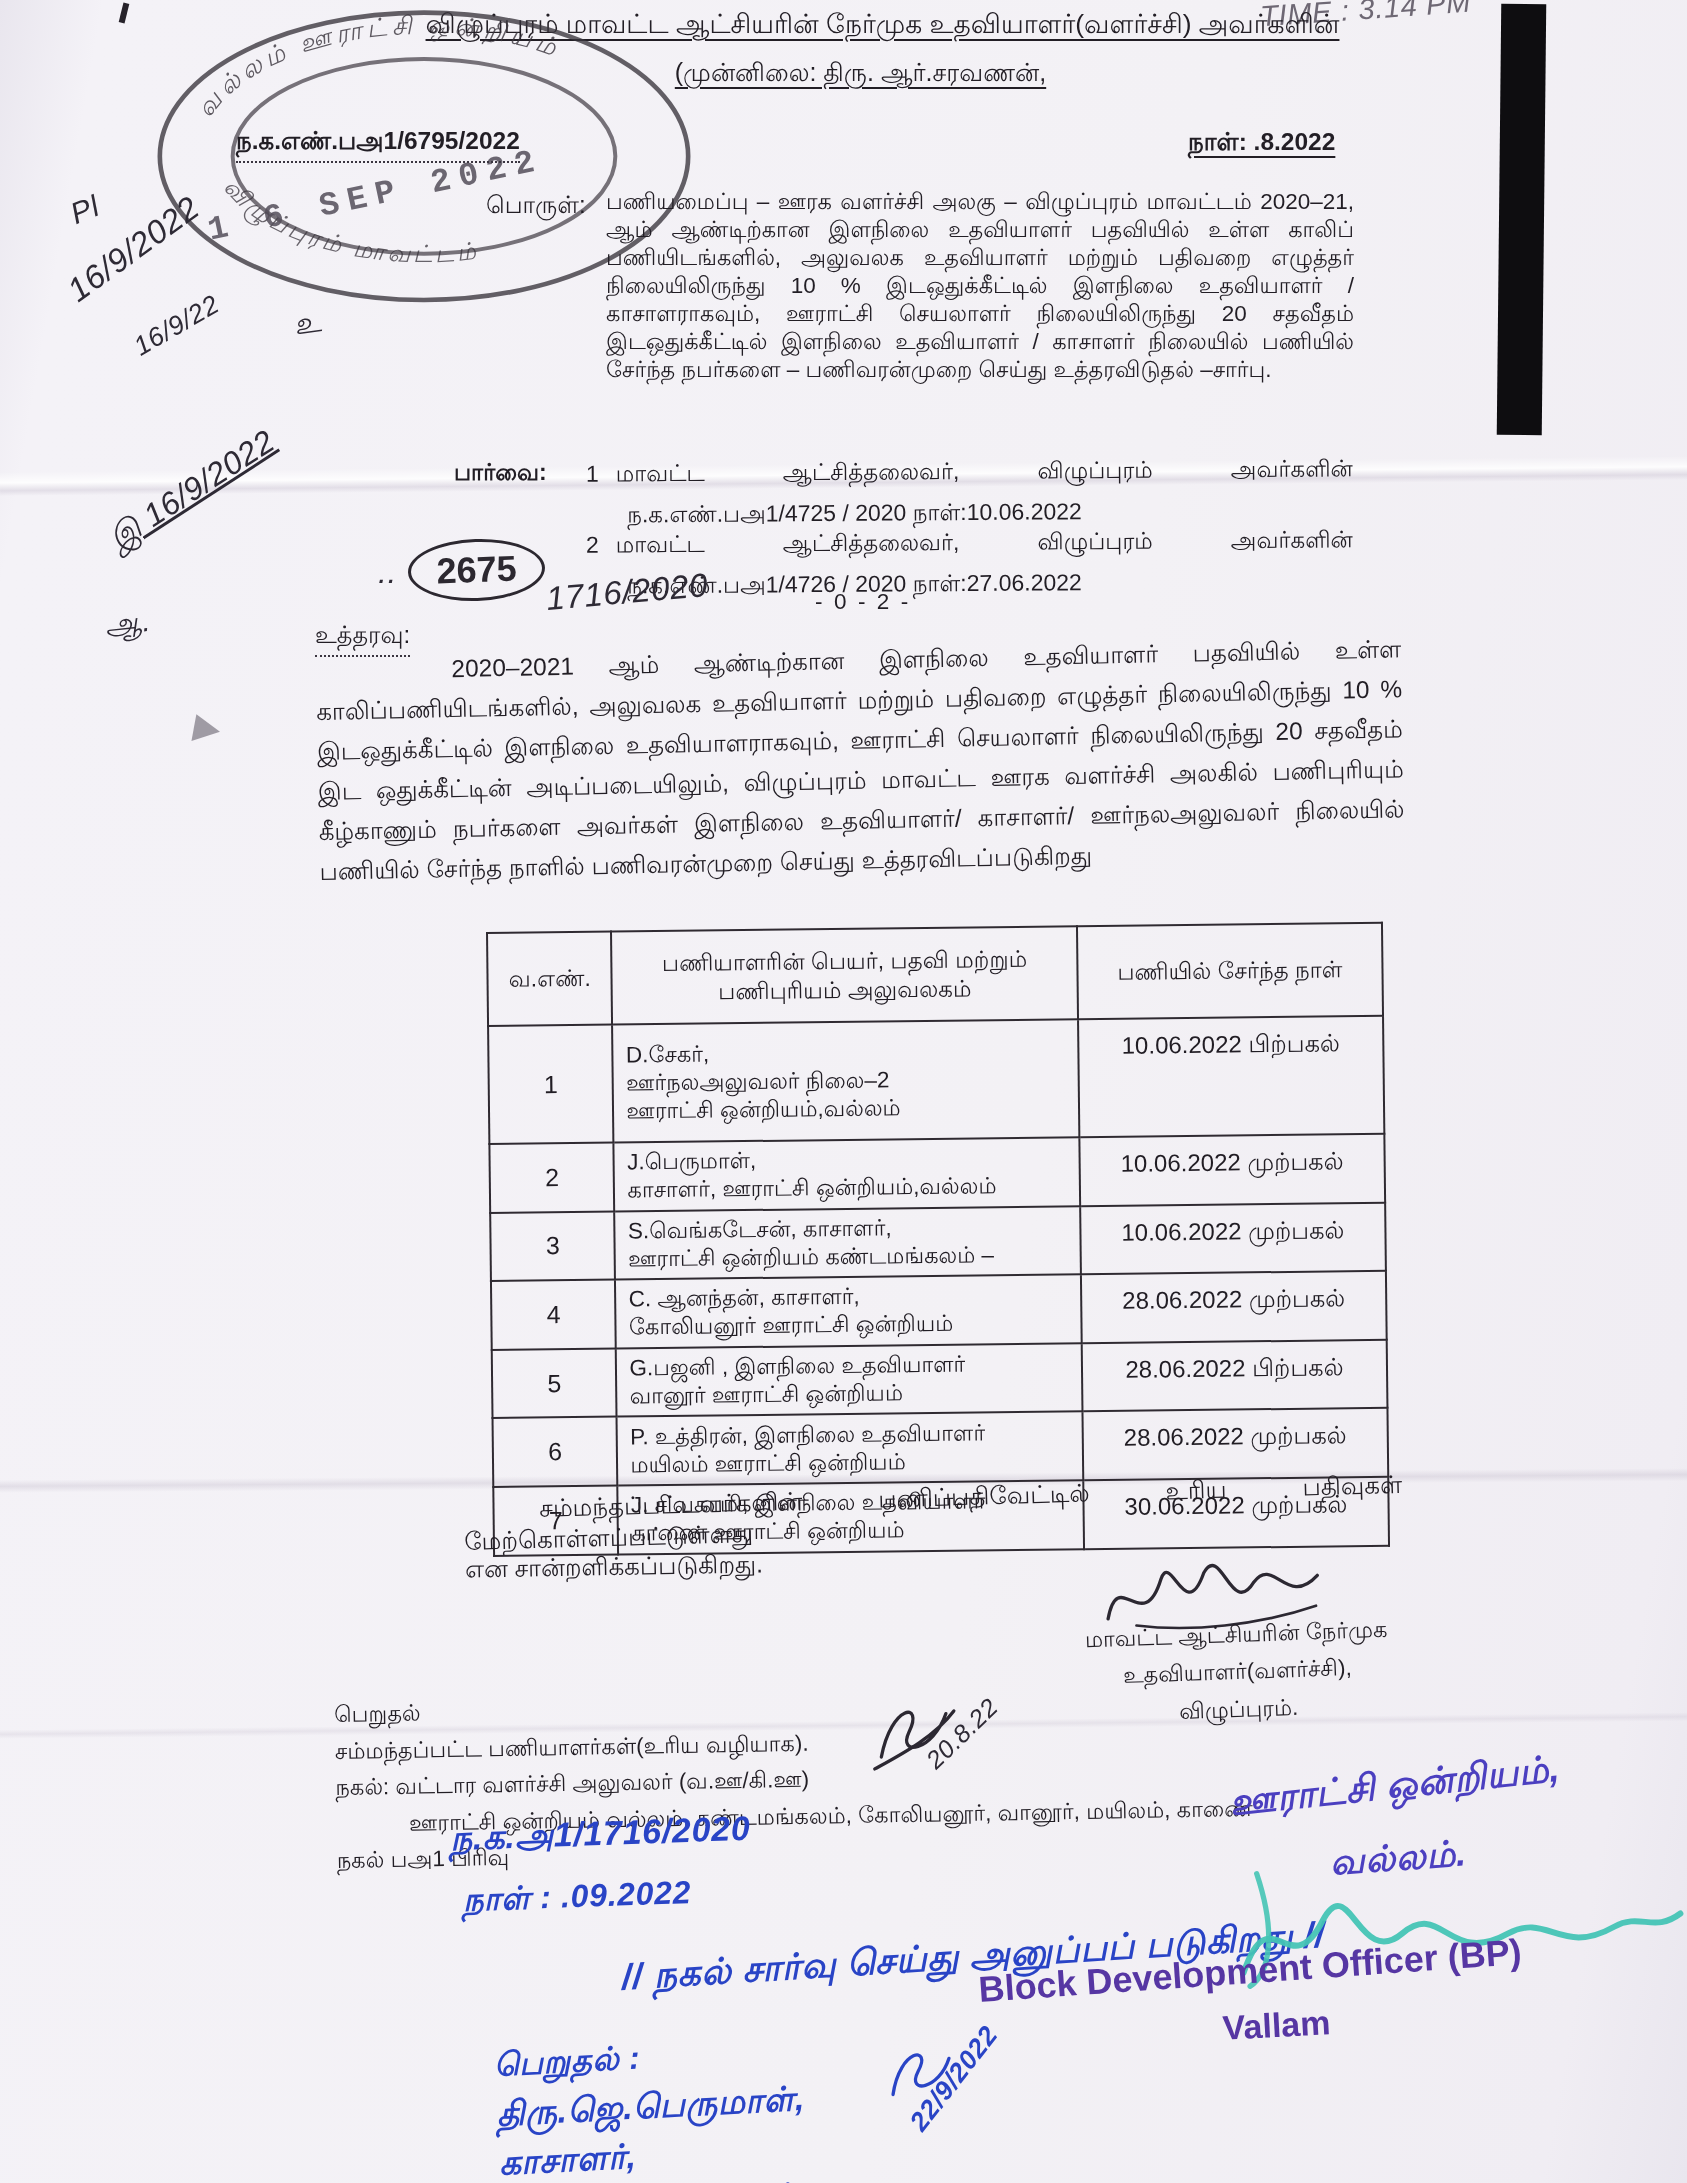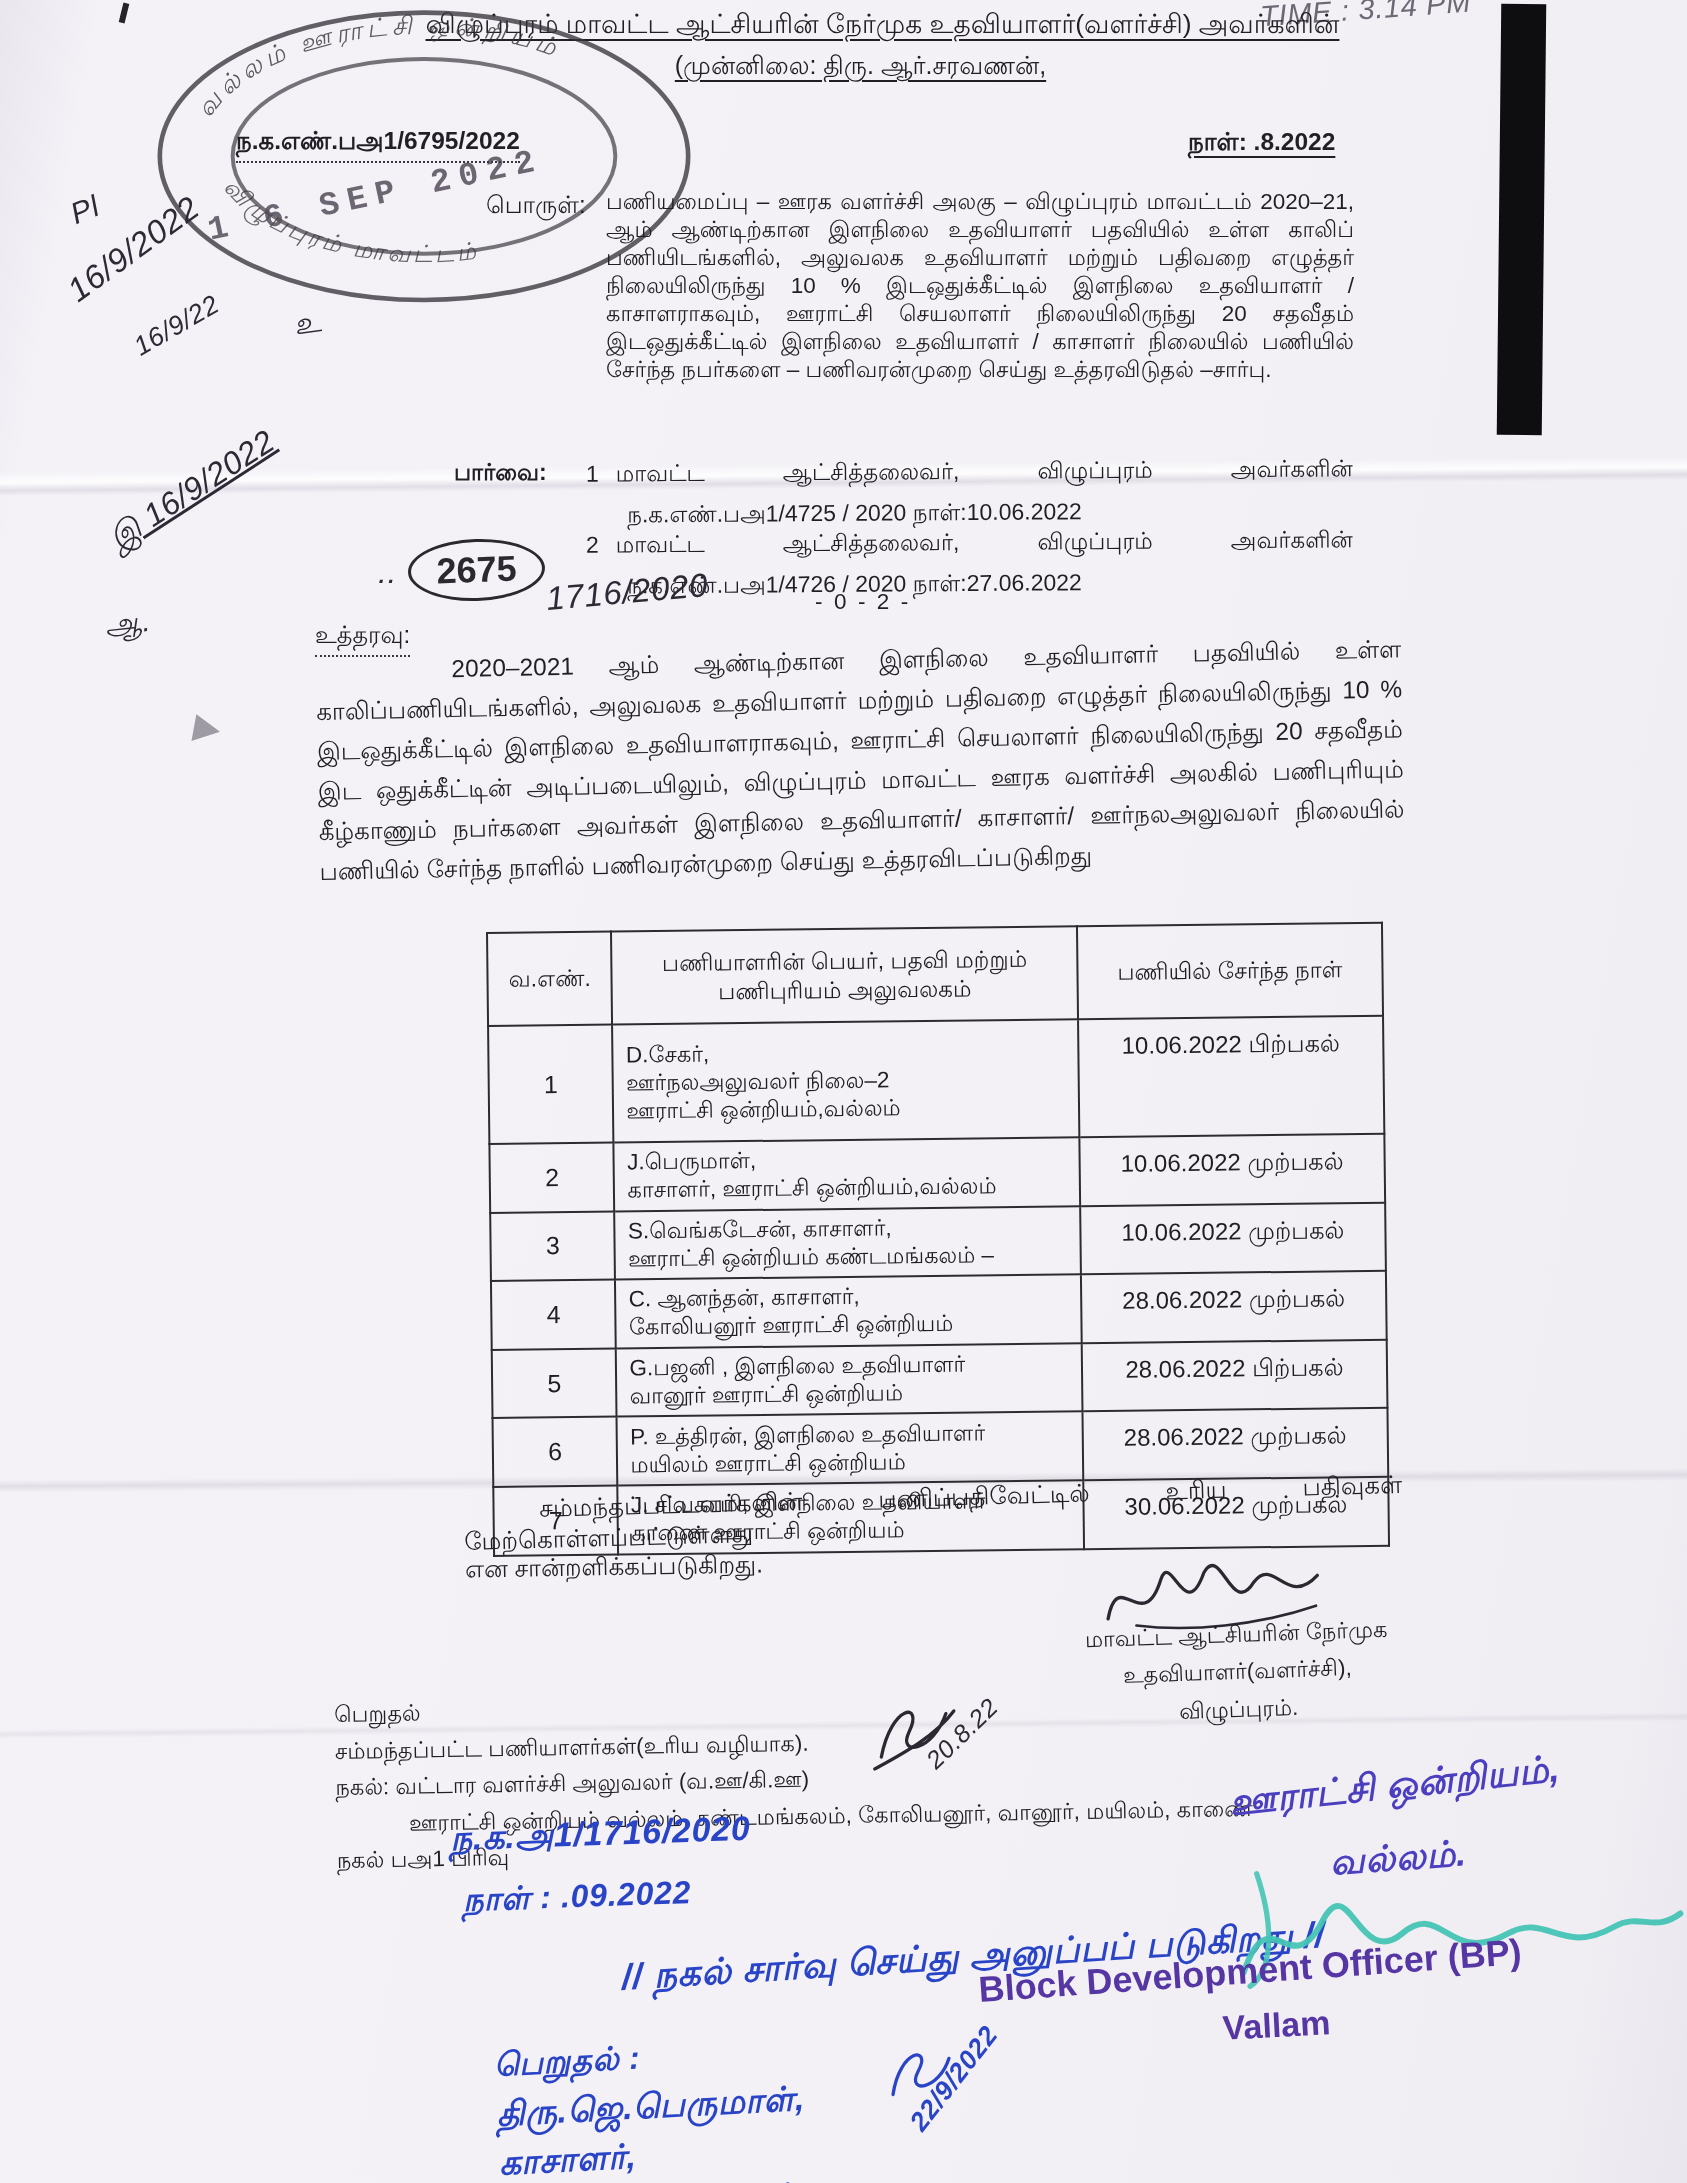--- a/index.html
+++ b/index.html
@@ -30,21 +30,21 @@
   <div class="fold" style="top:1474px;height:13.2px;background:linear-gradient(180deg,rgba(255,255,255,0),rgba(196,189,204,.38),rgba(255,255,255,0));transform:rotate(-0.4deg);"></div>
   <div class="fold" style="top:1721px;height:9.3px;background:linear-gradient(180deg,rgba(255,255,255,0),rgba(200,193,208,.30),rgba(255,255,255,0));transform:rotate(-0.6deg);"></div>
   <div class="abs" style="left:1499px;top:4px;width:45px;height:431px;background:#0e0d10;transform:rotate(0.6deg);"></div>
   <div class="abs" style="left:121px;top:2.6px;width:6px;height:20px;background:#26222a;transform:rotate(14deg);"></div>
   <div class="abs" style="left:187px;top:713px;width:0;height:0;border-left:13.2px solid transparent;border-right:17px solid transparent;border-bottom:24px solid rgba(90,84,96,.55);transform:rotate(-18deg);"></div>
 
   <span class="abs hw" style="left:1260px;top:-6.6px;font-size:29px;color:#6e6874;transform:rotate(-4deg);white-space:nowrap;">TIME : 3.14 PM</span>
 
   <div class="abs" style="left:331px;top:9.3px;width:1059px;text-align:center;">
     <div><span class="ul print" style="font-size:26.5px;font-weight:500;padding-left:44px;">விழுப்புரம் மாவட்ட ஆட்சியரின் நேர்முக உதவியாளர்(வளர்ச்சி) அவர்களின்</span></div>
-    <div style="margin-top:8px;"><span class="ul print" style="font-size:25px;font-weight:500;">(முன்னிலை: திரு. ஆர்.சரவணன்,</span></div>
+    <div style="margin-top:15px;"><span class="ul print" style="font-size:25px;font-weight:500;">(முன்னிலை: திரு. ஆர்.சரவணன்,</span></div>
   </div>
 
   <svg class="abs" style="left:136px;top:4px;" width="576" height="306" viewBox="0 0 870 462">
     <ellipse cx="435" cy="230" rx="399" ry="217" fill="none" stroke="#39343c" stroke-width="7" opacity="0.78"></ellipse>
     <ellipse cx="435" cy="230" rx="289" ry="147" fill="none" stroke="#39343c" stroke-width="6" opacity="0.68"></ellipse>
     <path id="sealArcTop" d="M 95 230 A 340 185 0 0 1 775 230" fill="none"></path>
     <path id="sealArcBot" d="M 112 236 A 326 178 0 0 0 758 236" fill="none"></path>
     <text font-size="38" letter-spacing="7" fill="#39343c" opacity="0.8" font-style="italic">
       <textPath href="#sealArcTop" startOffset="7%">வல்லம் ஊராட்சி ஒன்றியம்</textPath>
     </text>

